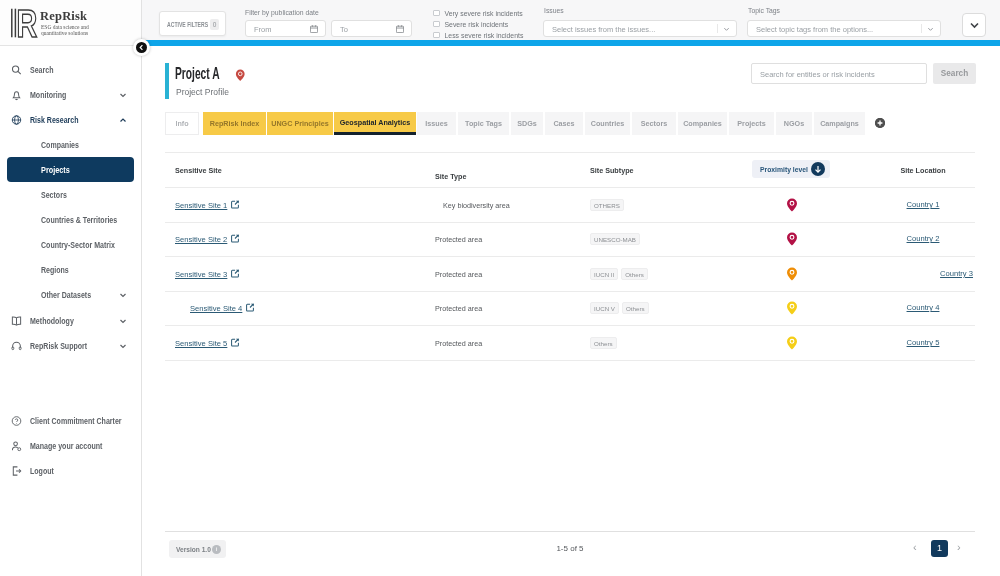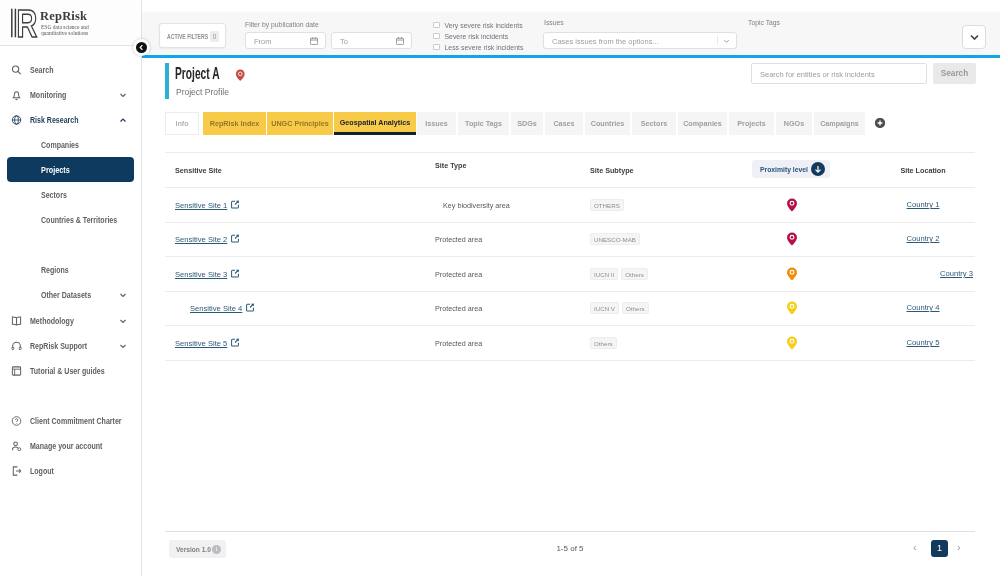--- a/index.html
+++ b/index.html
@@ -16,21 +16,21 @@
   .sub-label { left:41px !important; }
   .navy { color:#1e3c59; }
   #proj-sel { position:absolute; left:7px; top:157px; width:127px; height:25px; background:#0e3a5f; border-radius:4px; }
   #proj-sel span { position:absolute; left:34px; top:50%; transform:translateY(-50%) scaleX(.86); transform-origin:0 50%; color:#fff; font-size:8.5px; font-weight:700; }
 
   
   #collapse { position:absolute; left:133px; top:39px; width:17px; height:17px; border-radius:50%; background:#fff; box-shadow:0 0 3px rgba(0,0,0,.25); z-index:9; }
   #collapse .inner { position:absolute; left:3px; top:3px; width:11px; height:11px; border-radius:50%; background:#111; }
 
   
-  #topbar { position:absolute; left:142px; top:12px; width:858px; height:46px; background:#f7f7f8; border-bottom:3px solid #0ea5e9; }
+  #topbar { position:absolute; left:142px; top:0; width:858px; height:46px; background:#f7f7f8; border-bottom:6px solid #0ea5e9; }
   #af-btn { position:absolute; left:17px; top:11px; width:67px; height:25px; background:#fff; border:1px solid #e3e3e3; border-radius:3px; box-shadow:0 1px 2px rgba(0,0,0,.05); }
   #af-btn .t { position:absolute; left:7px; top:9px; font-size:6.4px; color:#8b8f94; font-weight:700; white-space:nowrap; transform:scaleX(.8); transform-origin:0 0; }
   #af-btn .b { position:absolute; right:6px; top:7px; width:9px; height:11px; background:#ededee; border-radius:2px; font-size:6.5px; color:#909498; text-align:center; line-height:11px; }
   .fl-label { position:absolute; font-size:6.8px; color:#7d8187; }
   .inp { position:absolute; background:#fff; border:1px solid #e0e0e0; border-radius:3px; }
   .inp .ph { position:absolute; left:8px; top:50%; transform:translateY(-50%); font-size:7.5px; color:#9ba0a5; white-space:nowrap; }
   .inp .cal { position:absolute; right:7px; top:50%; transform:translateY(-50%); width:8px; height:8px; }
   .inp .chev { position:absolute; right:6px; top:50%; transform:translateY(-50%); width:7px; height:7px; }
   .inp .divider { position:absolute; right:18px; top:3px; bottom:3px; width:1px; background:#e8e8e8; }
   .cb-row { position:absolute; display:flex; align-items:center; }
@@ -110,27 +110,34 @@
     <div class="cb-row" style="left:291px; top:20.5px;">
         <span class="box"></span>
         <span class="lbl">Severe risk incidents</span>
       </div>
     <div class="cb-row" style="left:291px; top:31.5px;">
         <span class="box"></span>
         <span class="lbl">Less severe risk incidents</span>
       </div>
     <span class="fl-label" style="left:402px; top:7px;">Issues</span>
     <div class="inp" style="left:401px; top:20px; width:194px; height:17px;">
-      <span class="ph">Cases issues from the options...</span>
+      <span class="ph">Select issues from the issues...</span>
       <span class="divider"></span>
       <svg class="chev" viewBox="0 0 8 8">
           <path d="M1.5 3l2.5 2.5L6.5 3" fill="none" stroke="#8a8e93" stroke-width="1"></path>
         </svg>
     </div>
     <span class="fl-label" style="left:606px; top:7px;">Topic Tags</span>
+    <div class="inp" style="left:605px; top:20px; width:194px; height:17px;">
+      <span class="ph">Select topic tags from the options...</span>
+      <span class="divider"></span>
+      <svg class="chev" viewBox="0 0 8 8">
+          <path d="M1.5 3l2.5 2.5L6.5 3" fill="none" stroke="#8a8e93" stroke-width="1"></path>
+        </svg>
+    </div>
     <div id="tb-toggle">
       <svg style="position:absolute;left:6px;top:7px;" width="11" height="9" viewBox="0 0 11 9">
           <path d="M2 2.5l3.5 3.5L9 2.5" fill="none" stroke="#3f4347" stroke-width="1.6"></path>
         </svg>
     </div>
   </div>
 
   <div id="sidebar">
     <div id="logo">
       <svg style="position:absolute;left:10px;top:8px;overflow:visible;" width="26" height="30" viewBox="0 0 26 30">
@@ -177,20 +184,23 @@
       </div>
     <div id="proj-sel">
         <span>Projects</span>
       </div>
     <div class="menu-item" style="top:182px;">
         <span class="mi-label sub-label">Sectors</span>
       </div>
     <div class="menu-item" style="top:207px;">
         <span class="mi-label sub-label">Countries &amp; Territories</span>
       </div>
+    <div class="menu-item" style="top:232px;">
+        <span class="mi-label sub-label">Country-Sector Matrix</span>
+      </div>
     <div class="menu-item" style="top:282px;">
         <span class="mi-label sub-label">Other Datasets</span>
       <svg class="mi-chev" viewBox="0 0 8 8">
           <path d="M1.5 3l2.5 2.5L6.5 3" fill="none" stroke="#5d6166" stroke-width="1.2"></path>
         </svg>
     </div>
     <div class="menu-item" style="top:257px;">
         <span class="mi-label sub-label">Regions</span>
       </div>
     <div class="menu-item" style="top:308px;">
@@ -206,28 +216,20 @@
     <div class="menu-item" style="top:333px;">
       <svg class="mi-icon" viewBox="0 0 12 12">
           <path d="M1.8 8V6a4.2 4.2 0 0 1 8.4 0v2" fill="none" stroke="#5d6166" stroke-width="1.1"></path>
           <rect x="1" y="7" width="2" height="3" rx="1" fill="none" stroke="#5d6166" stroke-width="1"></rect>
           <rect x="9" y="7" width="2" height="3" rx="1" fill="none" stroke="#5d6166" stroke-width="1"></rect>
         </svg>
       <span class="mi-label">RepRisk Support</span>
       <svg class="mi-chev" viewBox="0 0 8 8">
           <path d="M1.5 3l2.5 2.5L6.5 3" fill="none" stroke="#5d6166" stroke-width="1.2"></path>
         </svg>
-    </div>
-    <div class="menu-item" style="top:358px;">
-      <svg class="mi-icon" viewBox="0 0 12 12">
-          <rect x="1.5" y="1.5" width="9" height="9" rx="1" fill="none" stroke="#5d6166" stroke-width="1.1"></rect>
-          <line x1="1.5" y1="4" x2="10.5" y2="4" stroke="#5d6166" stroke-width="1"></line>
-          <line x1="4" y1="4" x2="4" y2="10.5" stroke="#5d6166" stroke-width="1"></line>
-        </svg>
-      <span class="mi-label">Tutorial &amp; User guides</span>
     </div>
     <div class="menu-item" style="top:408px;">
       <svg class="mi-icon" viewBox="0 0 12 12">
           <circle cx="6" cy="6" r="4.7" fill="none" stroke="#5d6166" stroke-width="1"></circle>
           <path d="M4.6 4.7A1.5 1.5 0 0 1 7.5 5c0 .9-1.4 1.1-1.4 2" fill="none" stroke="#5d6166" stroke-width="1"></path>
           <circle cx="6" cy="8.6" r="0.5" fill="#5d6166"></circle>
         </svg>
       <span class="mi-label">Client Commitment Charter</span>
     </div>
     <div class="menu-item" style="top:433px;">
@@ -283,21 +285,21 @@
   <div class="tab tab-gray" style="left:814px; width:51px;">Campaigns</div>
   <div id="tab-plus">
       <svg width="10" height="10" viewBox="0 0 10 10" style="display:block;">
         <circle cx="5" cy="5" r="5" fill="#4f4f4f"></circle>
         <path d="M5 2.6v4.8M2.6 5h4.8" stroke="#fff" stroke-width="1.3"></path>
       </svg>
     </div>
 
   <div class="hline" style="top:152px;"></div>
   <div class="th" style="left:175px; top:166px;">Sensitive Site</div>
-  <div class="th" style="left:435px; top:161px;text-align:center;">Site Type</div>
+  <div class="th" style="left:435px; top:172px;text-align:center;">Site Type</div>
   <div class="th" style="left:590px; top:166px;">Site Subtype</div>
   <div id="prox-pill"></div>
   <div id="prox-lbl">Proximity level</div>
   <div id="prox-circ"></div>
   <svg style="position:absolute;left:814px;top:164.5px;" width="8" height="9" viewBox="0 0 8 9">
       <path d="M4 1v6M1.5 4.7L4 7.2 6.5 4.7" fill="none" stroke="#fff" stroke-width="1.2"></path>
     </svg>
   <div class="th" style="left:873px; top:166px; width:100px; text-align:center;">Site Location</div>
   <div class="hline" style="top:187px;"></div>
 

